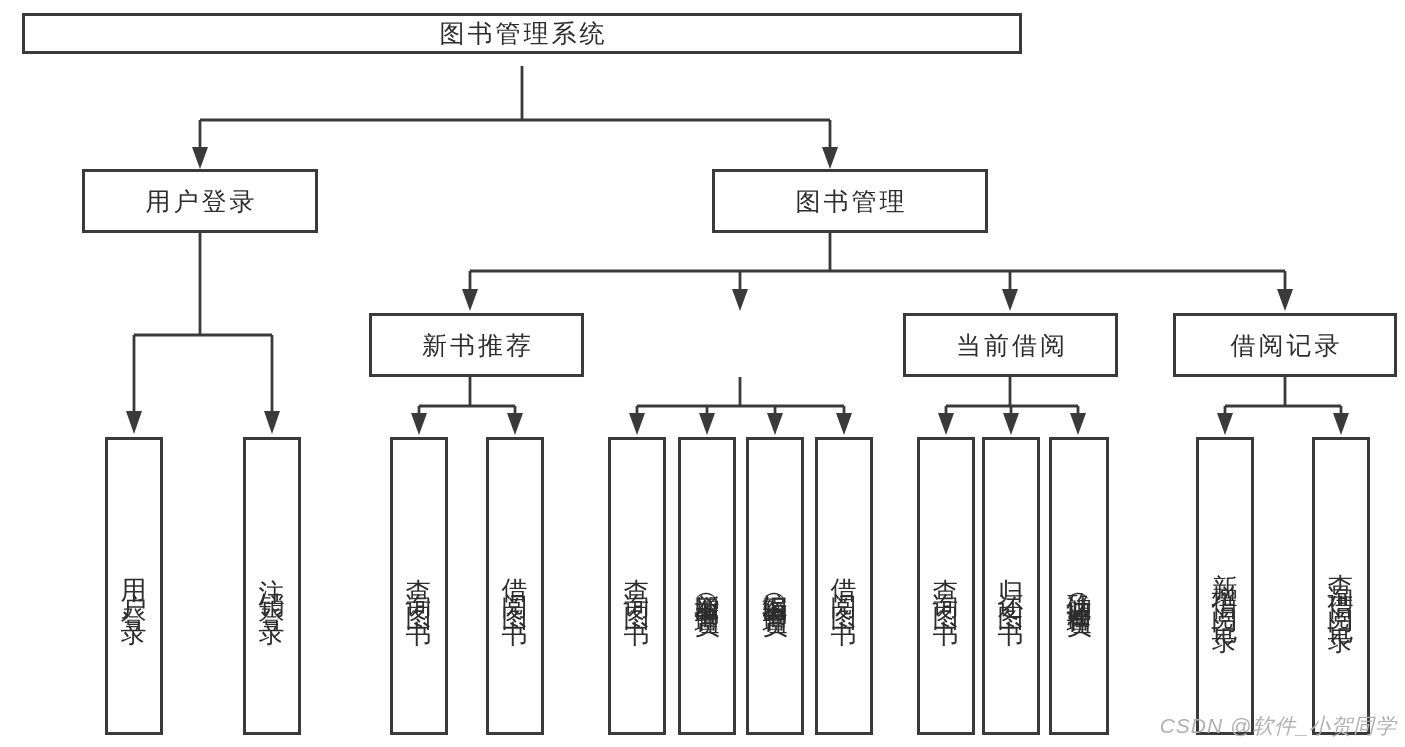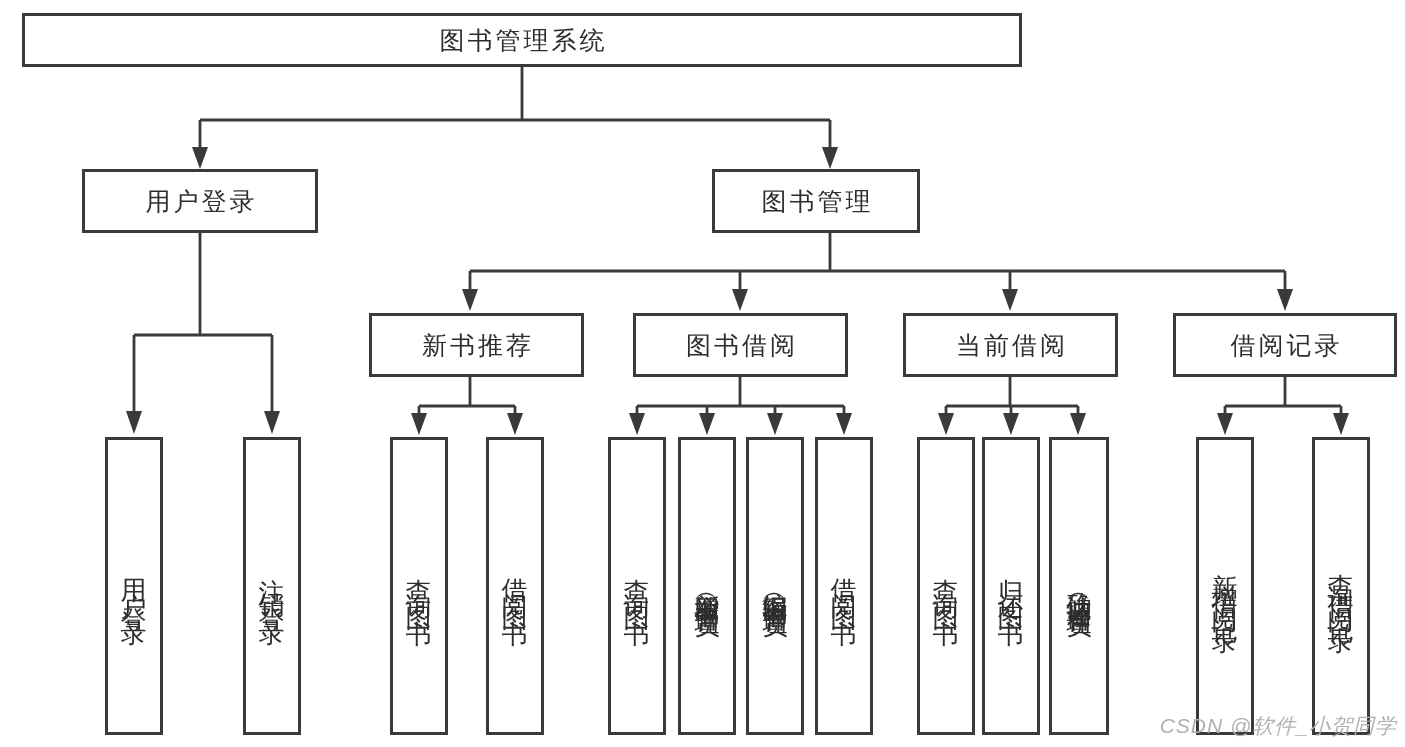--- a/index.html
+++ b/index.html
@@ -29,24 +29,24 @@
     display:flex;align-items:center;justify-content:center;
     z-index:2;
   }
   .h-label{
     font-size:25px;
     letter-spacing:3px;
     line-height:1;
     white-space:nowrap;
     text-indent:3px;
   }
-  .root-node{left:22px;top:13px;width:1000px;height:54px;}
+  .root-node{left:22px;top:13px;width:1000px;height:41px;}
   .l2-node,.l3-node{height:64px;}
   .n-user-login{left:82px;top:169px;width:236px;}
-  .n-book-mgmt{left:712px;top:169px;width:208px;}
+  .n-book-mgmt{left:712px;top:169px;width:276px;}
   .n-recommend{left:369px;top:313px;width:215px;}
   .n-borrow{left:633px;top:313px;width:215px;}
   .n-current{left:903px;top:313px;width:215px;}
   .n-record{left:1173px;top:313px;width:224px;}
   .leaf{
     top:437px;width:58px;height:298px;
   }
   .v-text{
     writing-mode:vertical-rl;
     text-orientation:mixed;
@@ -139,23 +139,20 @@
   <div class="node l2-node n-user-login">
     <span class="h-label">用户登录</span>
   </div>
   <div class="node l2-node n-book-mgmt">
     <span class="h-label">图书管理</span>
   </div>
 
   <div class="node l3-node n-recommend">
     <span class="h-label">新书推荐</span>
   </div>
-  <div class="node l3-node n-borrow">
-    <span class="h-label">图书借阅</span>
-  </div>
   <div class="node l3-node n-record">
     <span class="h-label">借阅记录</span>
   </div>
   <div class="node l3-node n-current">
     <span class="h-label">当前借阅</span>
   </div>
 
   <div class="node leaf" style="left:105px">
     <span class="v-text">用户登录</span>
   </div>

